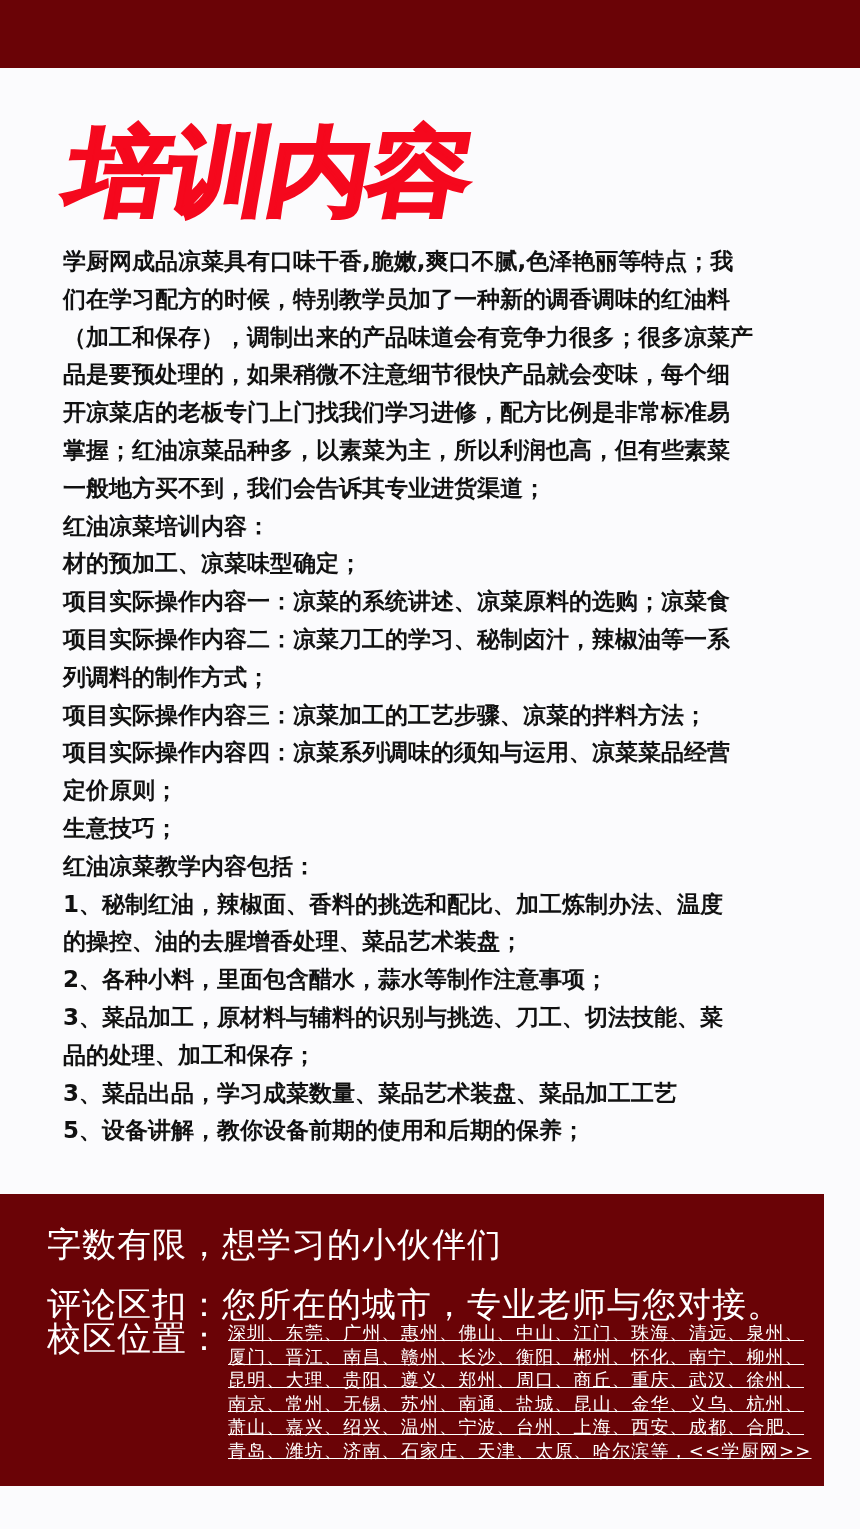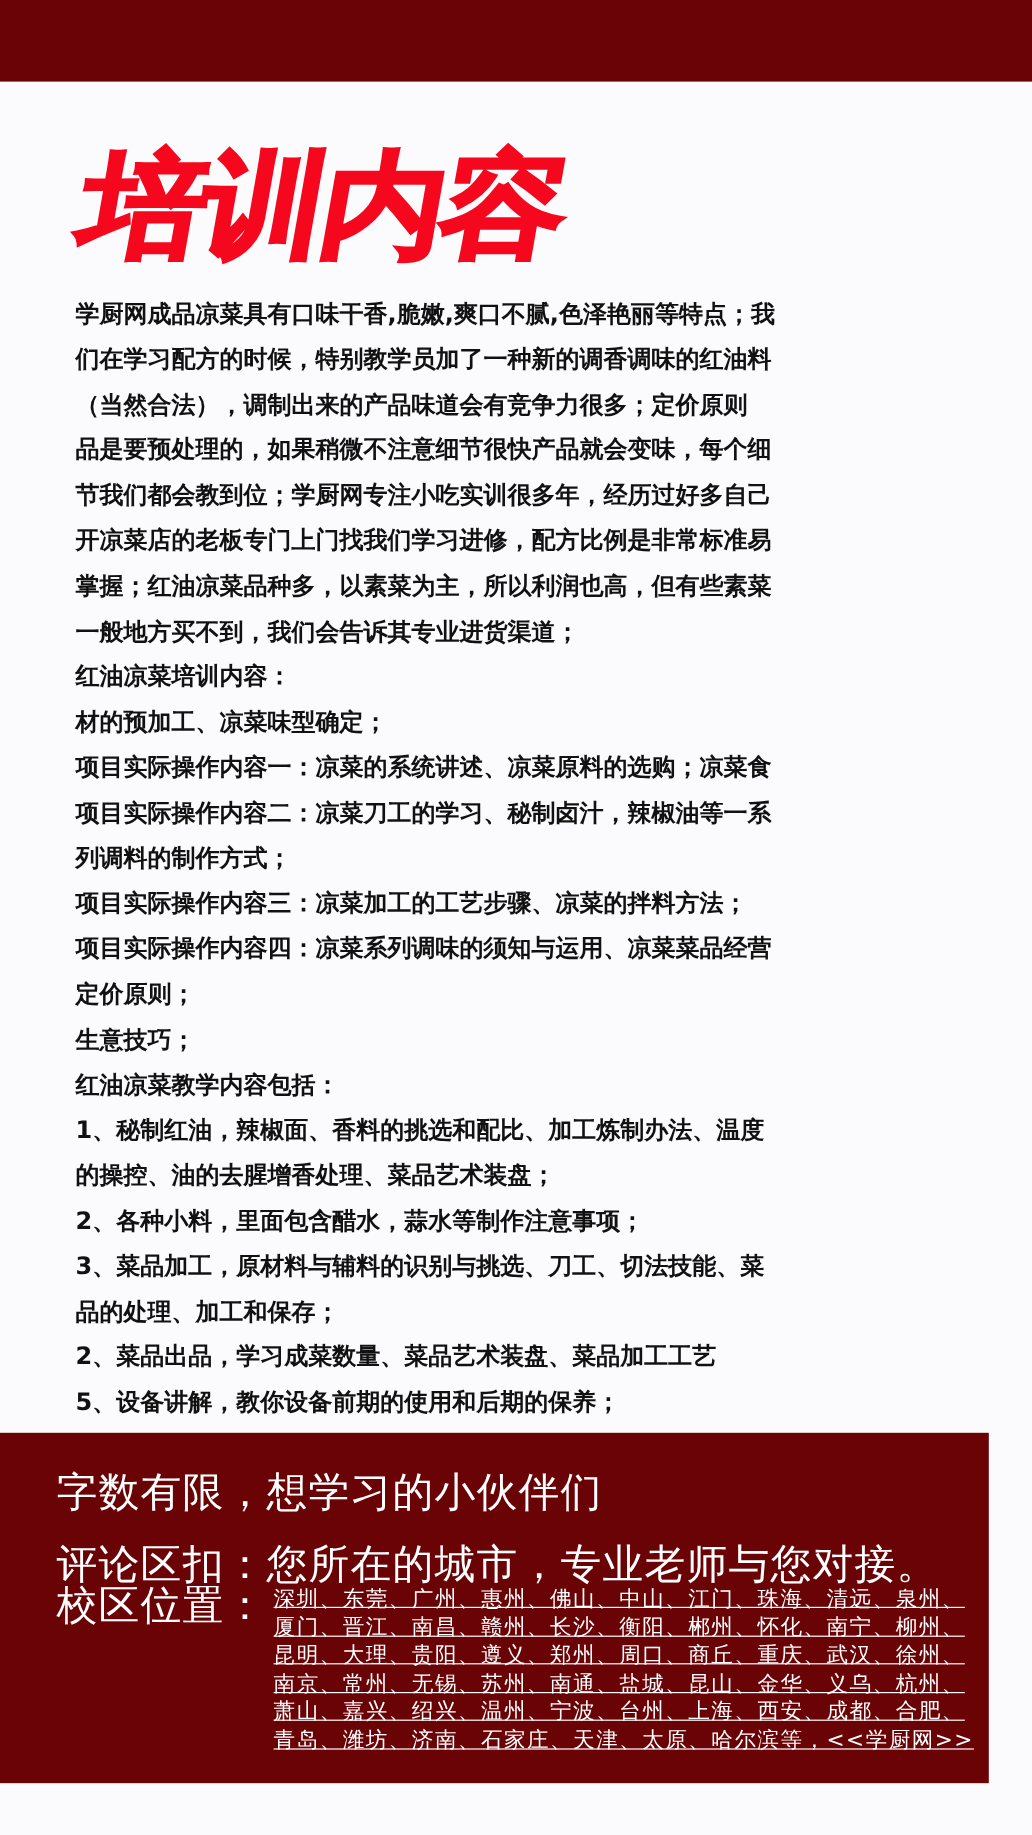--- a/index.html
+++ b/index.html
@@ -19,21 +19,21 @@
     font-weight: bold; font-size: 104px; line-height: 110px;
     color: #f5081d;
     letter-spacing: -4px;
     transform: skewX(-10deg) scaleY(0.92);
     transform-origin: left bottom;
     -webkit-text-stroke: 3px #f5081d;
     white-space: nowrap;
   }
   .body-text {
     position: absolute; left: 63px; top: 243px; width: 730px;
-    font-size: 20px; line-height: 37.8px;
+    font-size: 23px; line-height: 37.8px;
     color: #111;
     font-weight: bold;
   }
   .body-line { display: block; white-space: nowrap; height: 37.8px; }
   .footer {
     position: absolute; left: 0; top: 1194px; width: 824px; height: 292px;
     background: #6a0306;
     color: #fff;
   }
   .footer-line {
@@ -55,42 +55,41 @@
 </head>
 <body>
 
 <div class="top-bar"></div>
 
 <div class="title">培训内容</div>
 
 <div class="body-text">
   <span class="body-line">学厨网成品凉菜具有口味干香,脆嫩,爽口不腻,色泽艳丽等特点；我</span>
   <span class="body-line">们在学习配方的时候，特别教学员加了一种新的调香调味的红油料</span>
-  <span class="body-line">（当然合法），调制出来的产品味道会有竞争力很多；定价原则</span>
+  <span class="body-line">（加工和保存），调制出来的产品味道会有竞争力很多；很多凉菜产</span>
   <span class="body-line">品是要预处理的，如果稍微不注意细节很快产品就会变味，每个细</span>
-  <span class="body-line">节我们都会教到位；学厨网专注小吃实训很多年，经历过好多自己</span>
   <span class="body-line">开凉菜店的老板专门上门找我们学习进修，配方比例是非常标准易</span>
   <span class="body-line">掌握；红油凉菜品种多，以素菜为主，所以利润也高，但有些素菜</span>
   <span class="body-line">一般地方买不到，我们会告诉其专业进货渠道；</span>
   <span class="body-line">红油凉菜培训内容：</span>
   <span class="body-line">材的预加工、凉菜味型确定；</span>
   <span class="body-line">项目实际操作内容一：凉菜的系统讲述、凉菜原料的选购；凉菜食</span>
   <span class="body-line">项目实际操作内容二：凉菜刀工的学习、秘制卤汁，辣椒油等一系</span>
   <span class="body-line">列调料的制作方式；</span>
   <span class="body-line">项目实际操作内容三：凉菜加工的工艺步骤、凉菜的拌料方法；</span>
   <span class="body-line">项目实际操作内容四：凉菜系列调味的须知与运用、凉菜菜品经营</span>
   <span class="body-line">定价原则；</span>
   <span class="body-line">生意技巧；</span>
   <span class="body-line">红油凉菜教学内容包括：</span>
   <span class="body-line">1、秘制红油，辣椒面、香料的挑选和配比、加工炼制办法、温度</span>
   <span class="body-line">的操控、油的去腥增香处理、菜品艺术装盘；</span>
   <span class="body-line">2、各种小料，里面包含醋水，蒜水等制作注意事项；</span>
   <span class="body-line">3、菜品加工，原材料与辅料的识别与挑选、刀工、切法技能、菜</span>
   <span class="body-line">品的处理、加工和保存；</span>
-  <span class="body-line">2、菜品出品，学习成菜数量、菜品艺术装盘、菜品加工工艺</span>
+  <span class="body-line">3、菜品出品，学习成菜数量、菜品艺术装盘、菜品加工工艺</span>
   <span class="body-line">5、设备讲解，教你设备前期的使用和后期的保养；</span>
 </div>
 
 <div class="footer">
   <div class="footer-line f1">字数有限，想学习的小伙伴们</div>
   <div class="footer-line f2">评论区扣：您所在的城市，专业老师与您对接。</div>
   <div class="footer-line f3">校区位置：</div>
   <div class="cities">
     <span class="city-line">深圳、东莞、广州、惠州、佛山、中山、江门、珠海、清远、泉州、</span>
     <span class="city-line">厦门、晋江、南昌、赣州、长沙、衡阳、郴州、怀化、南宁、柳州、</span>

